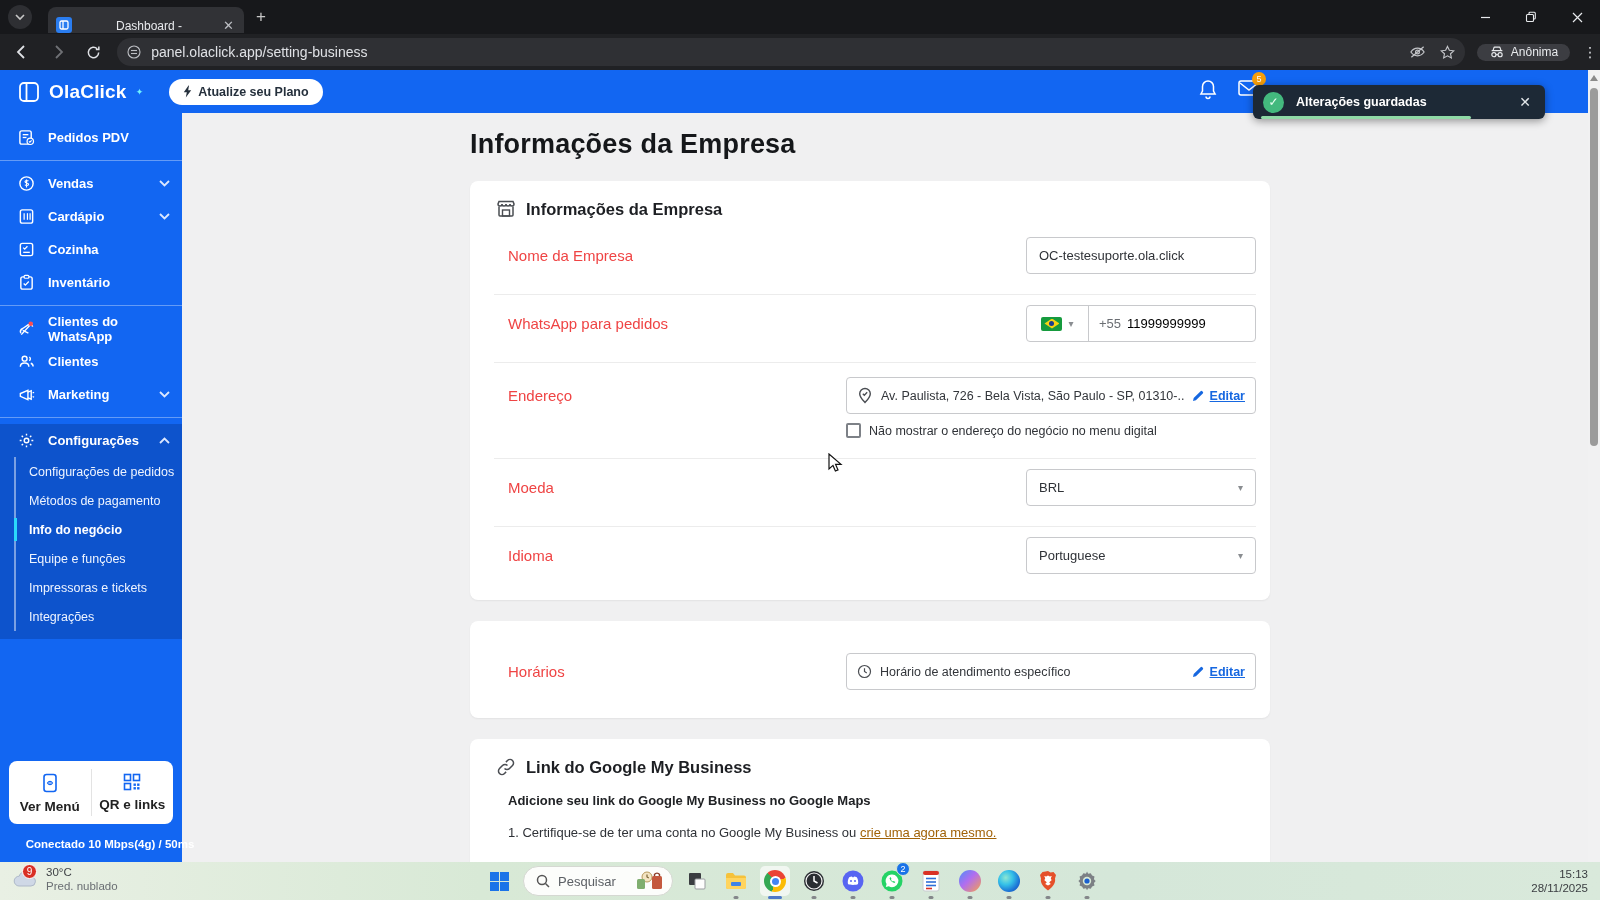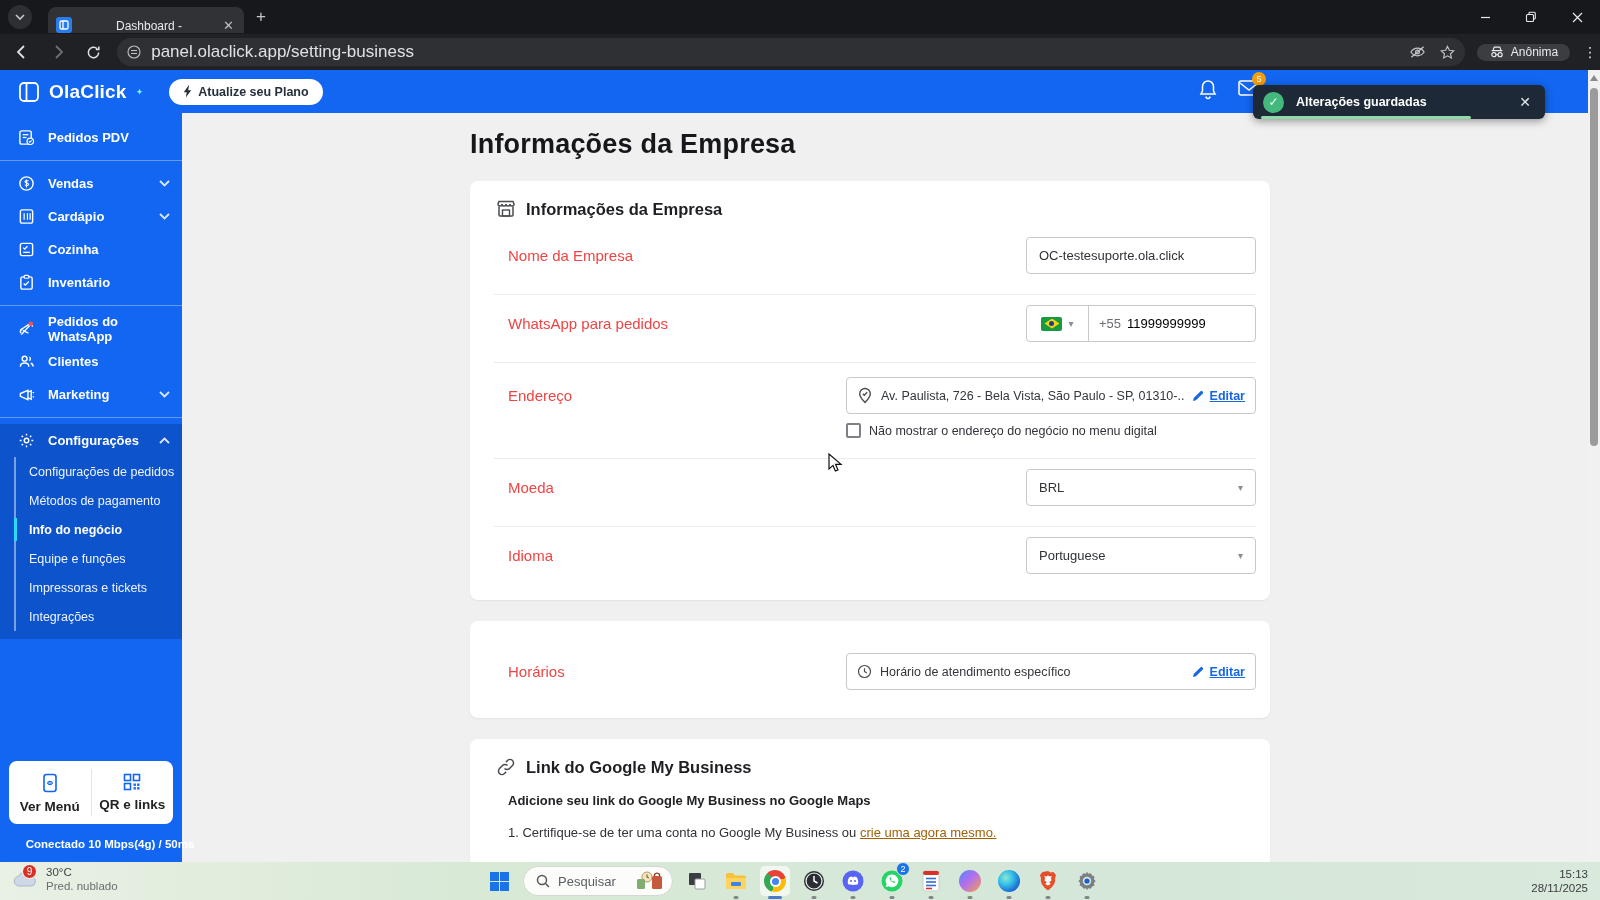--- a/index.html
+++ b/index.html
@@ -20,21 +20,21 @@
   .tab .close { color:#bdbfc4; font-size:13px; padding:0 2px; }
   .newtab { color:#c7c7c7; font-size:17px; margin-left:12px; }
   #win-controls { position:absolute; right:0; top:0; height:34px; display:flex; }
   #win-controls .wc { width:46px; height:34px; display:flex; align-items:center; justify-content:center; color:#e8eaed; }
 
   #toolbar { position:absolute; left:0; top:34px; width:1600px; height:36px; background:#202124;
     display:flex; align-items:center; }
   .navbtn { width:28px; height:28px; margin-left:8px; display:flex; align-items:center; justify-content:center; color:#dfe1e5; }
   .navbtn.dim { color:#6f7175; }
   #omnibox { margin-left:10px; width:1360px; height:28px; background:#2f3034; border-radius:14px;
-    display:flex; align-items:center; padding:0 10px; color:#dfe1e5; font-size:17px;justify-content:center; }
+    display:flex; align-items:center; padding:0 10px; color:#dfe1e5; font-size:14px;justify-content:center; }
   #omnibox .tune { margin-right:10px; color:#bdbfc4; }
   #omnibox .url { flex:1; }
   #omnibox .oicon { color:#c3c5c9; margin-left:14px; }
   #anon-badge { margin-left:12px; height:17px; background:#3c3d42; border-radius:13px; color:#e8eaed;
     font-size:12px; display:flex; align-items:center; padding:0 12px; gap:6px; }
   #menu-dots { color:#dfe1e5; margin-left:10px; letter-spacing:0; font-size:14px; width:20px; text-align:center; }
 
   
   #app { position:absolute; left:0; top:70px; width:1600px; height:792px; background:#f0f0f1;padding-left:35px; }
 
@@ -321,21 +321,21 @@
     </div>
     <div class="side-div"></div>
     <div class="side-item">
       <span style="position:relative">
         <svg width="17" height="17" viewBox="0 0 18 18">
             <path d="M3 14c-1-2 0-4 2-5l6-4c2-1 4 0 4.5 2M3.5 15.5L15 3" fill="none" stroke="#fff" stroke-width="1.5"></path>
             <path d="M5 11l6 3" fill="none" stroke="#fff" stroke-width="1.5"></path>
             <circle cx="13.5" cy="4" r="2.4" fill="#ff4d4f"></circle>
           </svg>
       </span>
-      <span class="lbl">Pedidos do WhatsApp</span>
+      <span class="lbl">Clientes do WhatsApp</span>
     </div>
     <div class="side-item">
       <svg width="17" height="17" viewBox="0 0 18 18">
           <circle cx="7" cy="6" r="2.6" fill="none" stroke="#fff" stroke-width="1.5"></circle>
           <path d="M2.5 14.5c0-2.5 2-4 4.5-4s4.5 1.5 4.5 4" fill="none" stroke="#fff" stroke-width="1.5"></path>
           <path d="M12 4.2a2.4 2.4 0 0 1 0 4M13.5 10.8c1.6.5 2.5 1.8 2.5 3.4" fill="none" stroke="#fff" stroke-width="1.5"></path>
         </svg>
       <span class="lbl">Clientes</span>
     </div>
     <div class="side-item">

